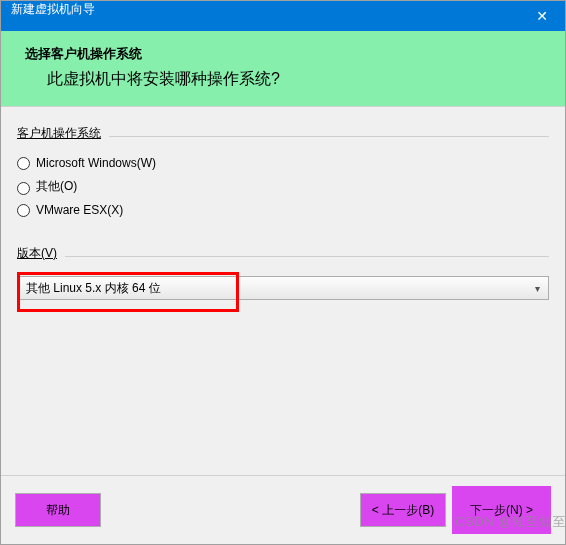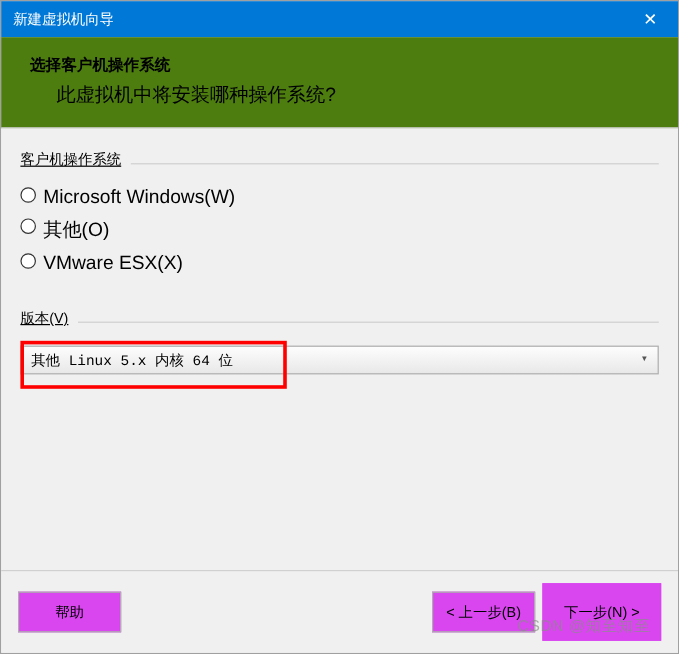--- a/index.html
+++ b/index.html
@@ -18,36 +18,36 @@
       border: 1px solid #a0a0a0;
       display: flex;
       flex-direction: column;
       background: #f0f0f0;
     }
     .titlebar {
       background: #0078d7;
       color: #fff;
       height: 30px;
       display: flex;
-      align-items: center;
+      align-items: flex-start;
       padding-left: 10px;
       font-size: 12px;
     }
     .titlebar-title { flex: 1; }
     .close-btn {
       width: 46px;
       height: 30px;
       display: flex;
       align-items: center;
       justify-content: center;
       font-size: 14px;
       color: #fff;
     }
     .header-panel {
-      background: #4d7c0f;
+      background: #86efac;
       border-bottom: 1px solid #d0d0d0;
       padding: 14px 20px 16px 24px;
     }
     .header-title {
       font-weight: bold;
       font-size: 13px;
       color: #000;
       margin-bottom: 6px;
     }
     .header-subtitle {
@@ -65,24 +65,24 @@
       color: #000;
       margin-bottom: 4px;
       text-decoration: underline;
     }
     .group-row { display: flex; align-items: center; }
     .group-row .group-label { white-space: nowrap; }
     .group-row .line { flex: 1; border-top: 1px solid #cfcfcf; margin-left: 8px; margin-top: 2px; }
     .radio-set { padding: 6px 0 12px 0; }
     .radio-item {
       display: flex;
-      align-items: flex-start;
+      align-items: flex-end;
       gap: 6px;
       padding: 4px 0;
-      font-size: 16px;
+      font-size: 12px;
     }
     .radio {
       width: 13px;
       height: 13px;
       border: 1px solid #333;
       border-radius: 50%;
       display: inline-flex;
       align-items: center;
       justify-content: center;
       background: #fff;
@@ -111,21 +111,20 @@
     .combo {
       width: 100%;
       height: 24px;
       border: 1px solid #adadad;
       background: linear-gradient(#fdfdfd, #e8e8e8);
       display: flex;
       align-items: center;
       padding: 0 8px;
       font-size: 12px;
       position: relative;
-      font-family: Liberation Mono, monospace;
     }
     .combo-text { flex: 1; }
     .combo-chevron {
       position: absolute;
       right: 8px;
       color: #555;
       font-size: 10px;
     }
     .footer {
       border-top: 1px solid #d0d0d0;
@@ -145,21 +144,21 @@
       align-items: center;
       justify-content: center;
       font-size: 12px;
       padding: 16px 10px;
     }
     .btn.primary {
       border: 8px solid #d946ef;
     }
     .watermark {
       position: absolute;
-      right: 24px;
+      right: 0;
       bottom: 14px;
       font-size: 13px;
       color: rgba(140,140,140,0.7);
       pointer-events: none;
       letter-spacing: 0.5px;
     }
   </style>
 </head>
 <body>
 

